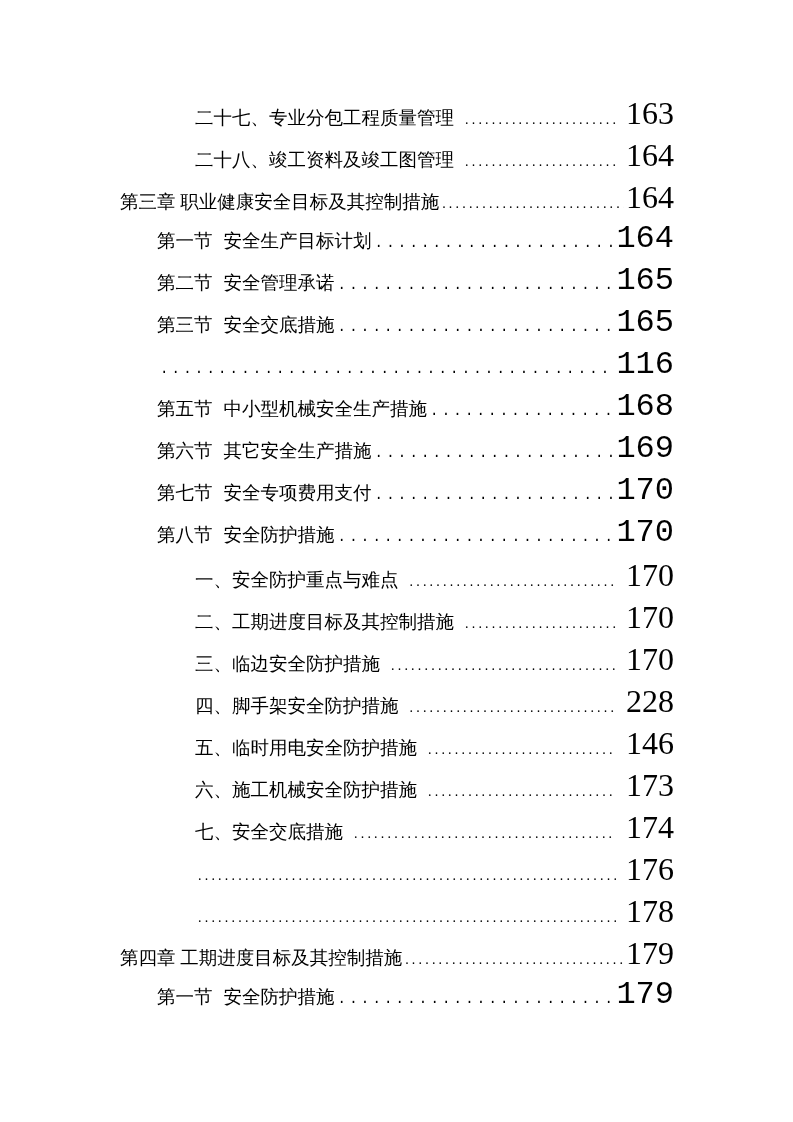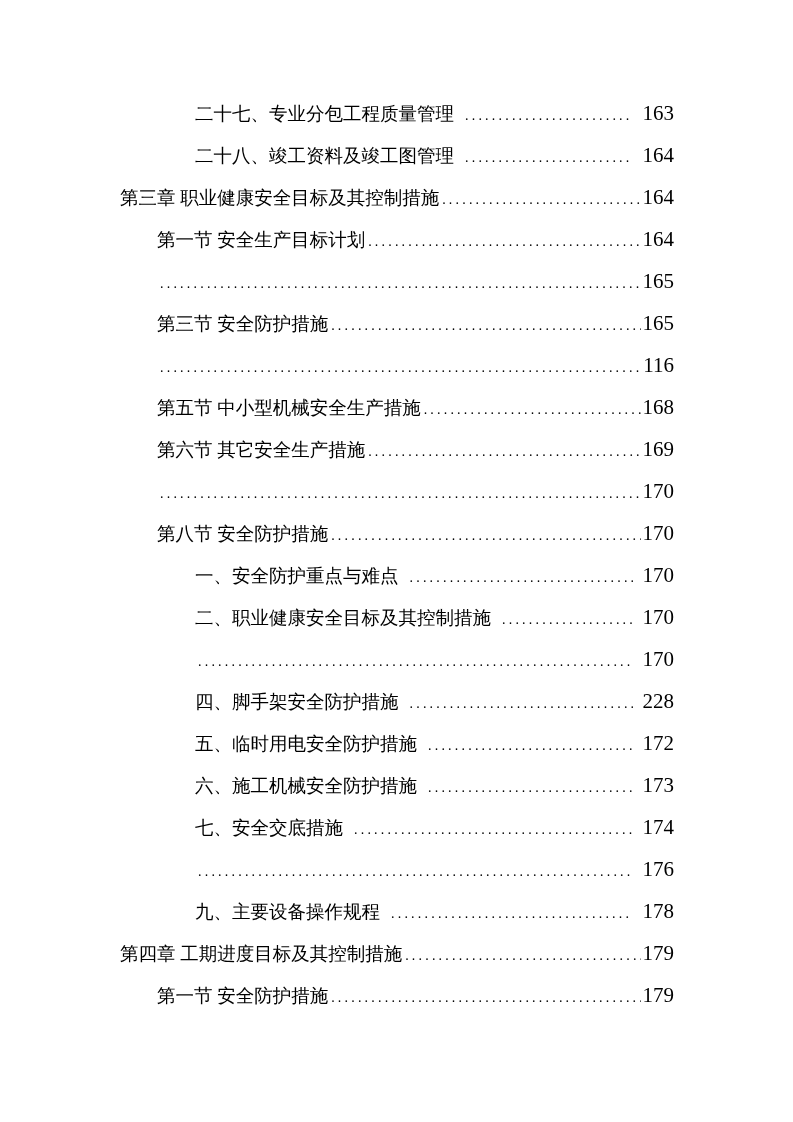--- a/index.html
+++ b/index.html
@@ -35,34 +35,34 @@
     white-space: nowrap;
     overflow: hidden;
     cursor: default;
   }
   .toc-row .title {
     flex: 0 0 auto;
     font-size: 18.5px;
     line-height: 42px;
   }
   .lvl0 { padding-left: 0; }
-  .lvl1 { padding-left: 37px; }
+  .lvl1 { padding-left: 37px; font-family: Liberation Mono, monospace; }
   .lvl2 { padding-left: 75px; gap: 8px; }
   .toc-row .leader {
     flex: 1 1 auto;
     overflow: hidden;
     font-size: 14px;
     letter-spacing: 3.2px;
     margin-left: 3px;
     margin-right: 2px;
     line-height: 42px;
   }
   .toc-row .pagenum {
     flex: 0 0 auto;
-    font-size: 21px;
+    font-size: 32px;
     line-height: 42px;
     text-align: left;
   }
 </style>
 </head>
 <body>
 
 <div class="page">
   <div class="toc" id="toc-list">
       <div class="toc-row lvl2">
@@ -79,91 +79,93 @@
         <span class="title">第三章 职业健康安全目标及其控制措施</span>
         <span class="leader">........................................................................................................................................................................................................</span>
         <span class="pagenum">164</span>
       </div>
       <div class="toc-row lvl1">
         <span class="title">第一节 安全生产目标计划</span>
         <span class="leader">........................................................................................................................................................................................................</span>
         <span class="pagenum">164</span>
       </div>
       <div class="toc-row lvl1">
+        <span class="title">第二节 安全管理承诺</span>
         <span class="leader">........................................................................................................................................................................................................</span>
         <span class="pagenum">165</span>
       </div>
       <div class="toc-row lvl1">
-        <span class="title">第三节 安全防护措施</span>
+        <span class="title">第三节 安全交底措施</span>
         <span class="leader">........................................................................................................................................................................................................</span>
         <span class="pagenum">165</span>
       </div>
       <div class="toc-row lvl1">
         <span class="leader">........................................................................................................................................................................................................</span>
         <span class="pagenum">116</span>
       </div>
       <div class="toc-row lvl1">
         <span class="title">第五节 中小型机械安全生产措施</span>
         <span class="leader">........................................................................................................................................................................................................</span>
         <span class="pagenum">168</span>
       </div>
       <div class="toc-row lvl1">
         <span class="title">第六节 其它安全生产措施</span>
         <span class="leader">........................................................................................................................................................................................................</span>
         <span class="pagenum">169</span>
       </div>
       <div class="toc-row lvl1">
+        <span class="title">第七节 安全专项费用支付</span>
         <span class="leader">........................................................................................................................................................................................................</span>
         <span class="pagenum">170</span>
       </div>
       <div class="toc-row lvl1">
         <span class="title">第八节 安全防护措施</span>
         <span class="leader">........................................................................................................................................................................................................</span>
         <span class="pagenum">170</span>
       </div>
       <div class="toc-row lvl2">
         <span class="title">一、安全防护重点与难点</span>
         <span class="leader">........................................................................................................................................................................................................</span>
         <span class="pagenum">170</span>
       </div>
       <div class="toc-row lvl2">
-        <span class="title">二、职业健康安全目标及其控制措施</span>
+        <span class="title">二、工期进度目标及其控制措施</span>
         <span class="leader">........................................................................................................................................................................................................</span>
         <span class="pagenum">170</span>
       </div>
       <div class="toc-row lvl2">
+        <span class="title">三、临边安全防护措施</span>
         <span class="leader">........................................................................................................................................................................................................</span>
         <span class="pagenum">170</span>
       </div>
       <div class="toc-row lvl2">
         <span class="title">四、脚手架安全防护措施</span>
         <span class="leader">........................................................................................................................................................................................................</span>
         <span class="pagenum">228</span>
       </div>
       <div class="toc-row lvl2">
         <span class="title">五、临时用电安全防护措施</span>
         <span class="leader">........................................................................................................................................................................................................</span>
-        <span class="pagenum">172</span>
+        <span class="pagenum">146</span>
       </div>
       <div class="toc-row lvl2">
         <span class="title">六、施工机械安全防护措施</span>
         <span class="leader">........................................................................................................................................................................................................</span>
         <span class="pagenum">173</span>
       </div>
       <div class="toc-row lvl2">
         <span class="title">七、安全交底措施</span>
         <span class="leader">........................................................................................................................................................................................................</span>
         <span class="pagenum">174</span>
       </div>
       <div class="toc-row lvl2">
         <span class="leader">........................................................................................................................................................................................................</span>
         <span class="pagenum">176</span>
       </div>
       <div class="toc-row lvl2">
-        <span class="title">九、主要设备操作规程</span>
         <span class="leader">........................................................................................................................................................................................................</span>
         <span class="pagenum">178</span>
       </div>
       <div class="toc-row lvl0">
         <span class="title">第四章 工期进度目标及其控制措施</span>
         <span class="leader">........................................................................................................................................................................................................</span>
         <span class="pagenum">179</span>
       </div>
       <div class="toc-row lvl1">
         <span class="title">第一节 安全防护措施</span>

